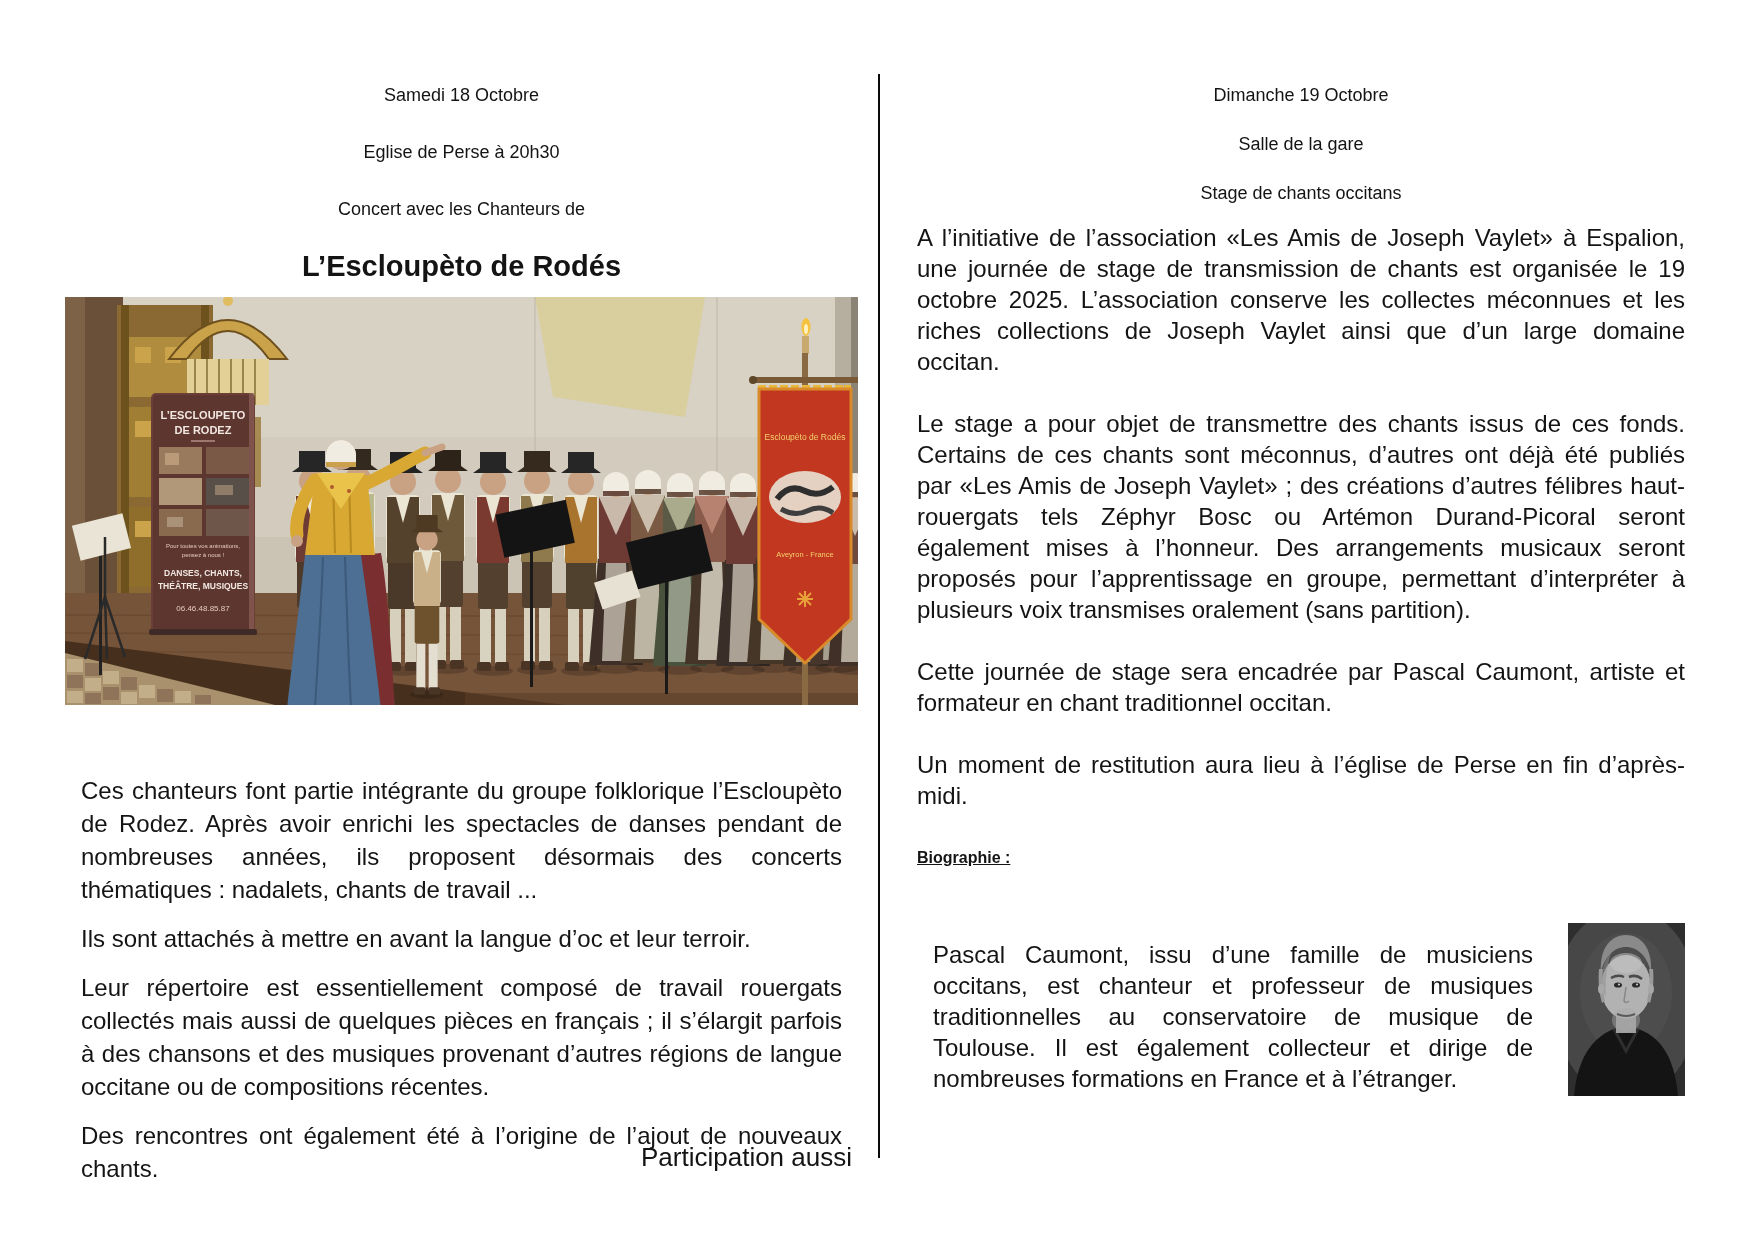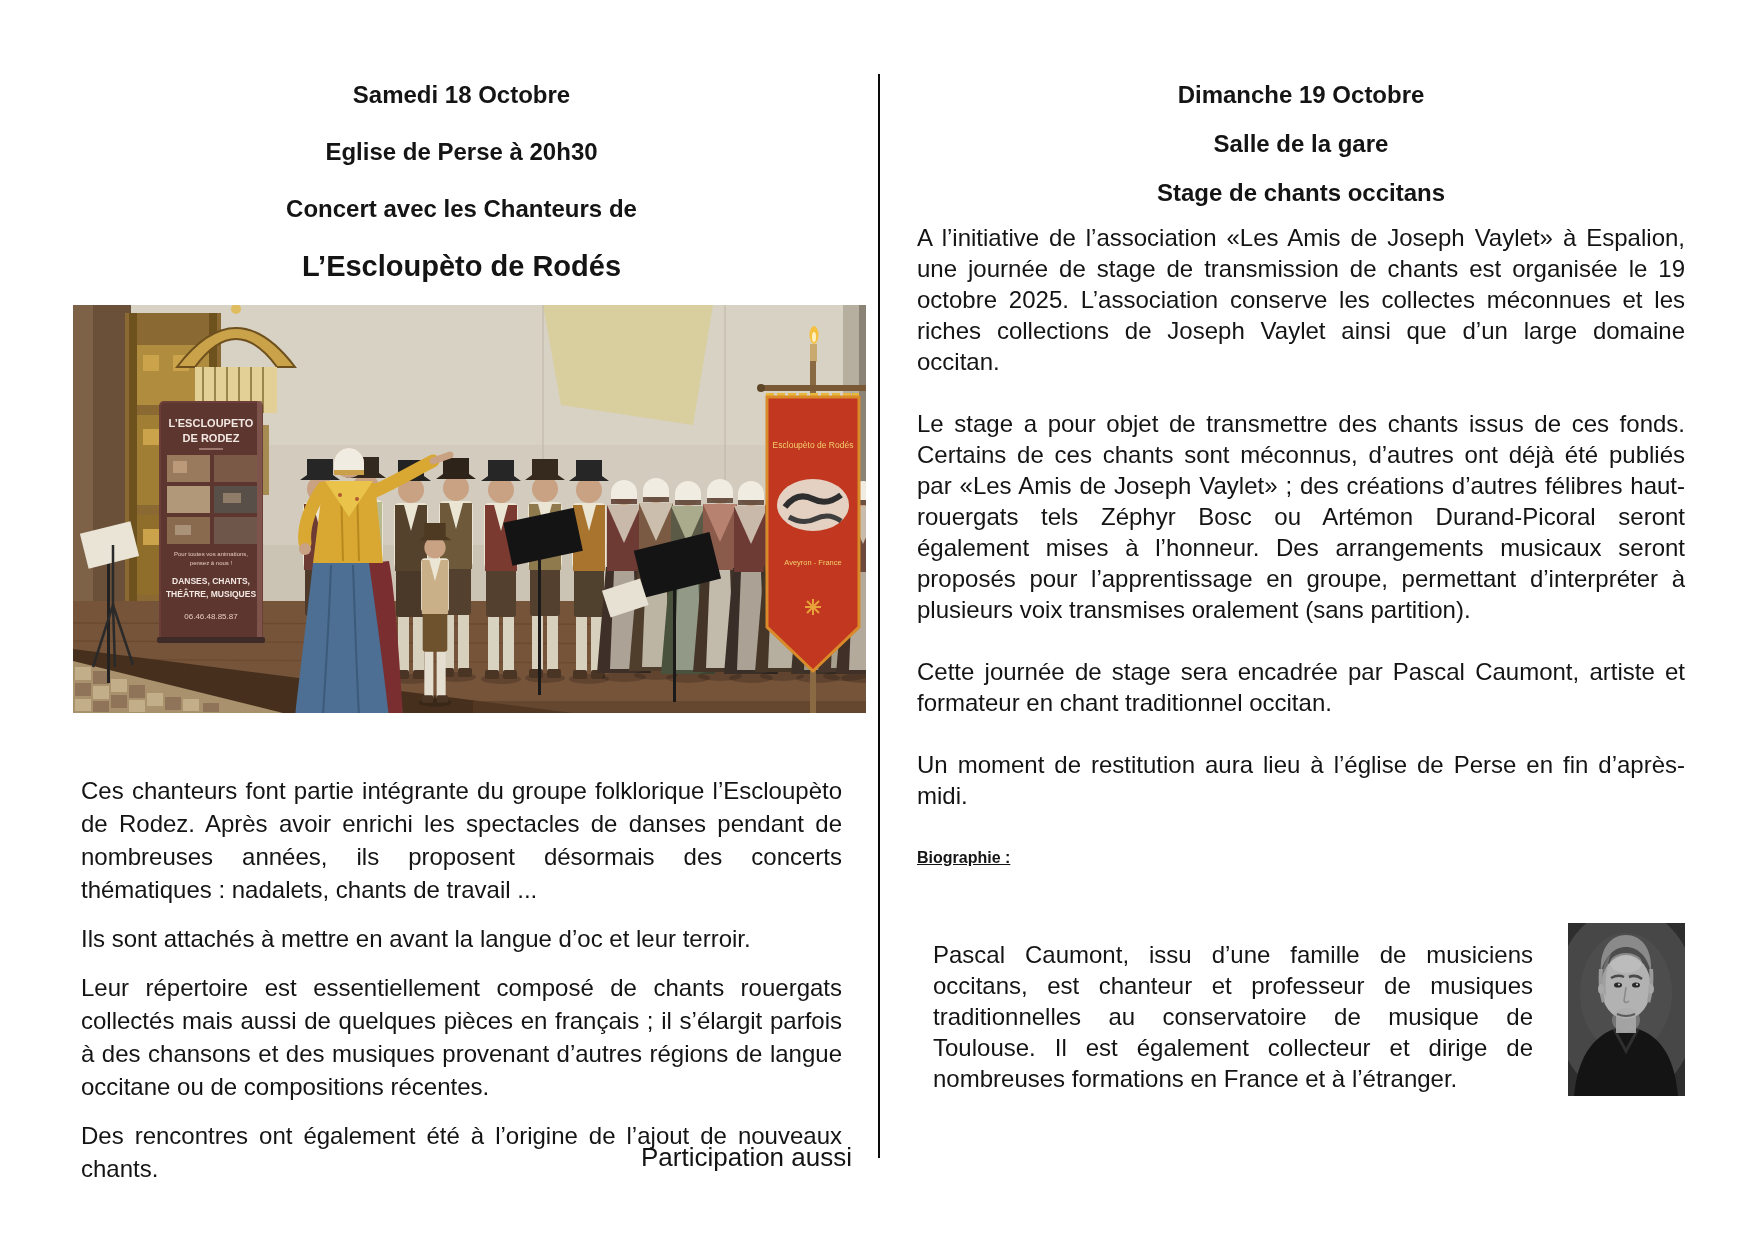--- a/index.html
+++ b/index.html
@@ -2,24 +2,24 @@
 <html><head>
 <meta charset="utf-8">
 <style>
   html,body{margin:0;padding:0;background:#ffffff;}
   .page{position:relative;width:1755px;height:1241px;background:#ffffff;overflow:hidden;
         font-family:"Liberation Sans","DejaVu Sans",sans-serif;color:#141414;}
   .divider{position:absolute;left:878px;top:74px;width:2px;height:1084px;background:#0a0a0a;}
   .col{position:absolute;top:0;height:1241px;}
   .col-left{left:65px;width:793px;}
   .col-right{left:917px;width:768px;}
-  .hdr{position:absolute;left:0;right:0;margin:0;text-align:center;font-weight:700;
-       font-size:24px;line-height:30px;}
+  .hdr{position:absolute;left:0;right:0;margin:0;text-align:center;font-weight:400;
+       font-size:18px;line-height:30px;}
   .hdr.title{font-weight:700;font-size:29px;line-height:32px;}
-  .photo{position:absolute;left:0;top:297px;width:793px;height:408px;margin:8px;overflow:hidden;}
+  .photo{position:absolute;left:0;top:297px;width:793px;height:408px;margin:0;overflow:hidden;}
   .photo svg{display:block;width:100%;height:100%;}
   .left-paras{position:absolute;left:0;top:758px;width:793px;font-size:24px;line-height:33px;
               text-align:justify;}
   .left-paras p{margin:16px;}
   .participation{position:absolute;left:0;top:1142px;width:793px;text-align:right;
                  padding-right:6px;box-sizing:border-box;font-size:26px;line-height:30px;}
   .right-flow{position:absolute;left:0;top:222px;width:768px;font-size:24px;line-height:31px;
               text-align:justify;}
   .right-flow p{margin:0 0 31px 0;}
   .bio-heading{font-weight:700;text-decoration:underline;font-size:16px;text-align:left;
@@ -247,21 +247,21 @@
           <circle cx="0" cy="-250" r="15" fill="#c9a183"></circle>
           <path d="M-15,-250 a15,15 0 1,1 30,0 l0,7 h-30 Z" fill="#f1ece1"></path>
           <rect x="-15" y="-243" width="30" height="5" fill="#caa04a"></rect>
         </g>
       </svg>
     </figure>
 
     <div class="left-paras">
       <p>Ces chanteurs font partie intégrante du groupe folklorique l’Escloupèto de Rodez. Après avoir enrichi les spectacles de danses pendant de nombreuses années, ils proposent désormais des concerts thématiques : nadalets, chants de travail ...</p>
       <p>Ils sont attachés à mettre en avant la langue d’oc et leur terroir.</p>
-      <p>Leur répertoire est essentiellement composé de chants rouergats collectés mais aussi de quelques pièces en français ; il s’élargit parfois à des chansons et des musiques provenant d’autres régions de langue occitane ou de compositions récentes.</p>
+      <p>Leur répertoire est essentiellement composé de travail rouergats collectés mais aussi de quelques pièces en français ; il s’élargit parfois à des chansons et des musiques provenant d’autres régions de langue occitane ou de compositions récentes.</p>
       <p>Des rencontres ont également été à l’origine de l’ajout de nouveaux chants.</p>
     </div>
 
     <div class="participation">Participation aussi</div>
   </section>
 
   <section class="col col-right">
     <h2 class="hdr" style="top:80px">Dimanche 19 Octobre</h2>
     <h2 class="hdr" style="top:129px">Salle de la gare</h2>
     <h2 class="hdr" style="top:178px">Stage de chants occitans</h2>

